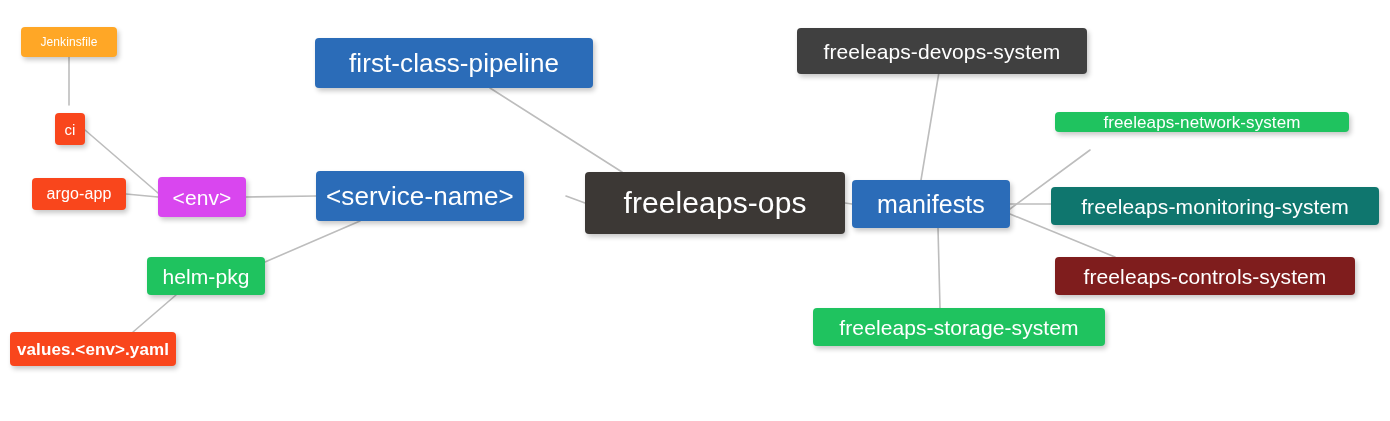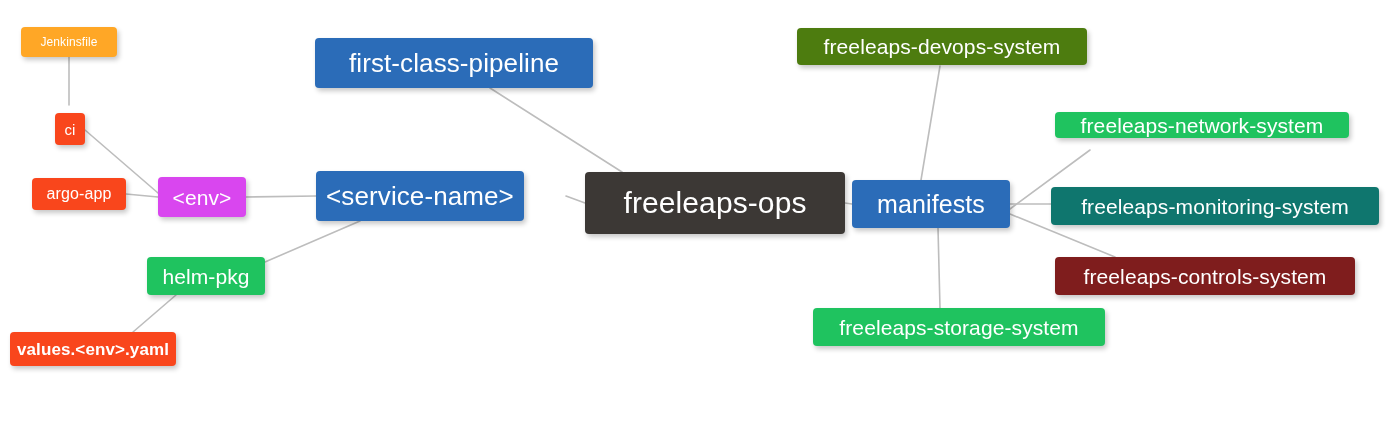--- a/index.html
+++ b/index.html
@@ -90,24 +90,24 @@
       </div>
       <div class="node" style="left: 32px; top: 178px; width: 94px; height: 32px; background: rgb(249, 70, 28); font-size: 16px;">
         <span class="node-label">argo-app</span>
       </div>
       <div class="node" style="left: 147px; top: 257px; width: 118px; height: 38px; background: rgb(31, 195, 95); font-size: 21px;">
         <span class="node-label">helm-pkg</span>
       </div>
       <div class="node" style="left: 10px; top: 332px; width: 166px; height: 34px; background: rgb(249, 70, 28); font-size: 17px; font-weight: bold;">
         <span class="node-label">values.&lt;env&gt;.yaml</span>
       </div>
-      <div class="node" style="left: 797px; top: 28px; width: 290px; height: 37px; background: #4d7c0f; font-size: 21px;">
+      <div class="node" style="left: 797px; top: 28px; width: 290px; height: 46px; background: #404040; font-size: 21px;">
         <span class="node-label">freeleaps-devops-system</span>
       </div>
-      <div class="node" style="left: 1055px; top: 112px; width: 294px; height: 26px; background: rgb(31, 195, 95); font-size: 21px;">
+      <div class="node" style="left: 1055px; top: 112px; width: 294px; height: 20px; background: rgb(31, 195, 95); font-size: 17px;">
         <span class="node-label">freeleaps-network-system</span>
       </div>
       <div class="node" style="left: 1051px; top: 187px; width: 328px; height: 38px; background: #0f766e; font-size: 21px;">
         <span class="node-label">freeleaps-monitoring-system</span>
       </div>
       <div class="node" style="left: 1055px; top: 257px; width: 300px; height: 38px; background: #7f1d1d; font-size: 21px;">
         <span class="node-label">freeleaps-controls-system</span>
       </div>
       <div class="node" style="left: 813px; top: 308px; width: 292px; height: 38px; background: rgb(31, 195, 95); font-size: 21px;">
         <span class="node-label">freeleaps-storage-system</span>

